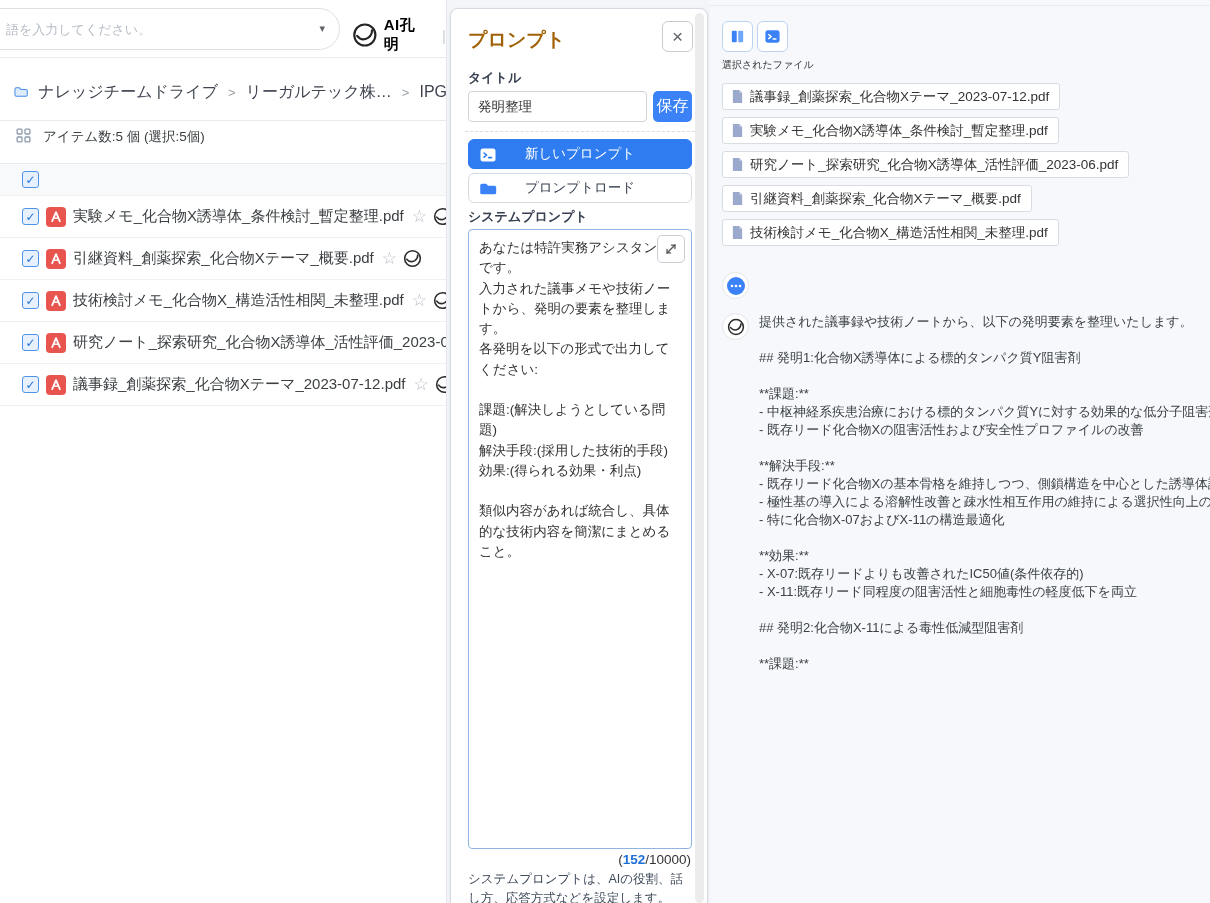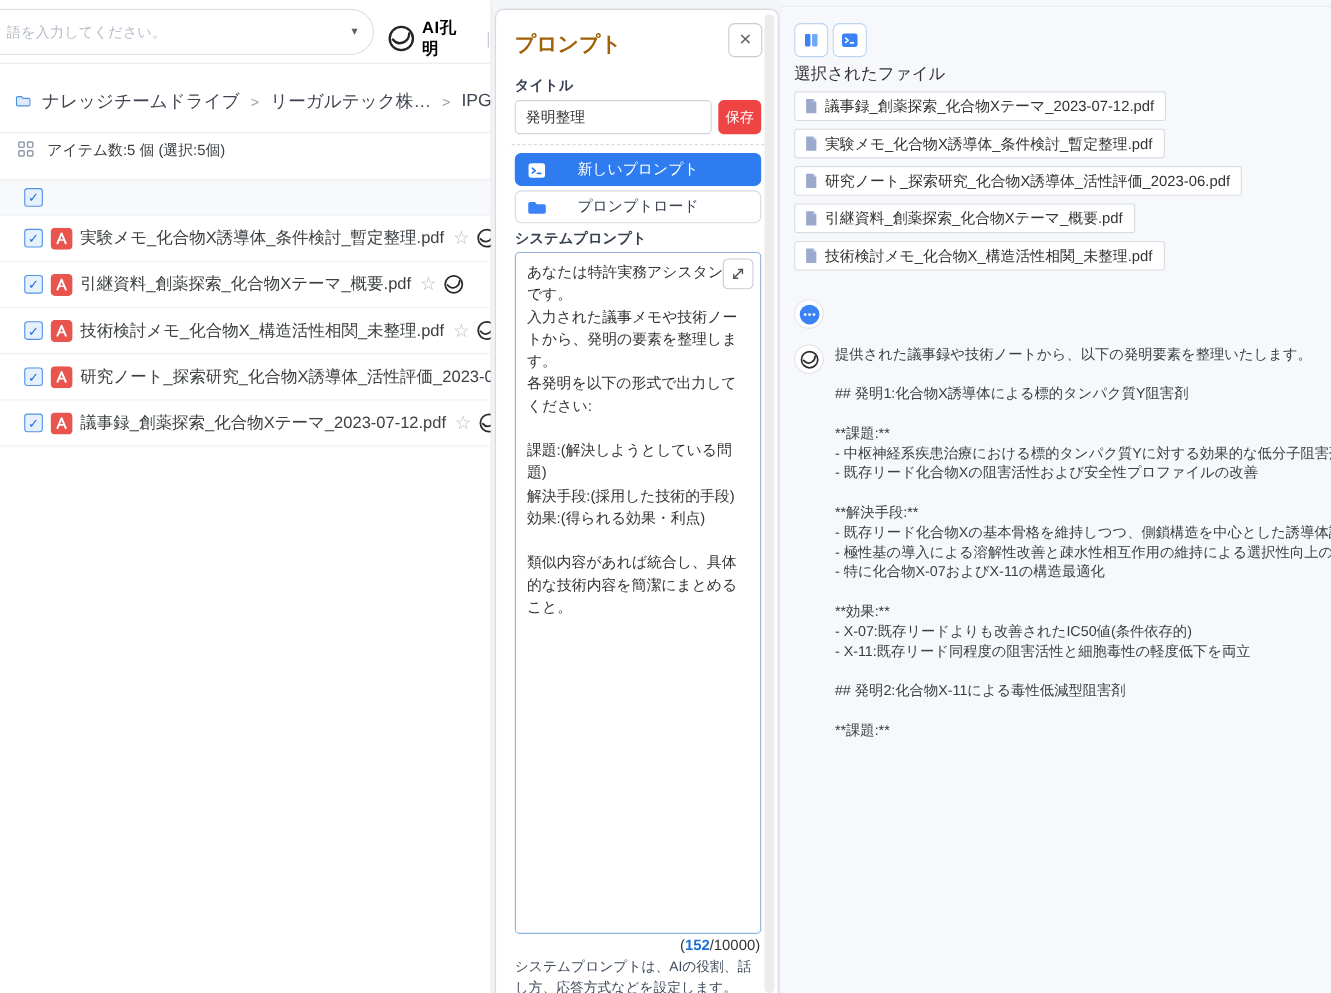--- a/index.html
+++ b/index.html
@@ -43,43 +43,43 @@
     border:1px solid #d5d9e0; border-radius:8px 8px 0 0; box-shadow:0 1px 4px rgba(0,0,0,.06); }
   #card .vscroll { position:absolute; right:3px; top:4px; bottom:4px; width:9px; background:#ececec; border-radius:5px; }
   .card-title { position:absolute; left:17px; top:18px; font-size:19px; font-weight:bold; color:#a16207; }
   .closebtn { position:absolute; right:14px; top:12px; width:31px; height:31px; border:1px solid #c8cdd4;
     border-radius:6px; background:#fff; display:flex; align-items:center; justify-content:center;
     font-size:19px; color:#5f6368; cursor:pointer; }
   .lbl { position:absolute; left:17px; font-size:13px; font-weight:bold; color:#374151; }
   .titlerow { position:absolute; left:17px; top:82px; width:224px; display:flex; gap:6px; }
   .titlerow input { flex:1; height:31px; border:1px solid #cfd4db; border-radius:4px; padding:0 9px;
     font-size:13.5px; color:#333; font-family:inherit; outline:none; min-width:0; }
-  .savebtn { width:39px; height:31px; background:#ef4444; color:#fff; border:none; border-radius:5px;
-    font-size:13px; cursor:pointer; font-family:inherit; flex:none;text-align:center; }
+  .savebtn { width:39px; height:31px; background:#3b82f6; color:#fff; border:none; border-radius:5px;
+    font-size:16px; cursor:pointer; font-family:inherit; flex:none;text-align:center; }
   .dashsep { position:absolute; left:14px; top:122px; width:230px; border-top:1px dashed #d9dde3; }
   .bigbtn { position:absolute; left:17px; width:224px; height:30px; border-radius:6px; display:flex;
     align-items:center; justify-content:center; font-size:13.5px; cursor:pointer; }
   .bigbtn .bicon { position:absolute; left:10px; top:6px; display:inline-flex; }
   #newbtn { top:130px; background:#2e7cf0; color:#fff; border:1px solid #2e7cf0; }
   #loadbtn { top:164px; background:#fff; color:#374151; border:1px solid #d5d9e0; }
   #sysprompt { position:absolute; left:17px; top:220px; width:224px; height:620px; resize:none;
     border:1px solid #8fb4dd; border-radius:4px; padding:8px 10px; font-size:13.5px; line-height:1.5;
     color:#333; font-family:inherit; outline:none; overflow:hidden; }
   .expandbtn { position:absolute; right:22px; top:226px; width:28px; height:28px; background:#fff;
     border:1px solid #c8cdd4; border-radius:5px; display:flex; align-items:center; justify-content:center; cursor:pointer; }
   .charcount { position:absolute; right:16px; top:843px; font-size:13.5px; color:#333; }
   .charcount .cur { color:#1d6fd6; font-weight:bold; }
   .helper { position:absolute; left:17px; top:861px; width:226px; font-size:12.5px; line-height:1.5; color:#3f4a5a; }
 
   
   #right { position:absolute; left:710px; top:0; width:500px; height:903px; background:#f6f8fb; }
   #right .topline { position:absolute; left:0; top:5px; width:500px; height:1px; background:#e7eaef; }
   .iconbtn { position:absolute; top:21px; width:31px; height:31px; background:#fff; border:1px solid #bcd4f0;
     border-radius:6px; display:flex; align-items:center; justify-content:center; cursor:pointer; }
-  .sel-label { position:absolute; left:12px; top:58px; font-size:15px; color:#333; }
+  .sel-label { position:absolute; left:12px; top:58px; font-size:10px; color:#333; }
   .chip { position:absolute; left:12px; height:27px; display:inline-flex; align-items:center; gap:6px;
     background:#fff; border:1px solid #d8dde4; border-radius:3px; padding:0 10px 0 8px; font-size:13.5px;
     color:#333; white-space:nowrap; cursor:pointer; }
   #chat { position:absolute; left:2px; top:262px; width:498px; height:552px; overflow:hidden; padding:10px 0 0 10px; }
   .msg { display:flex; align-items:flex-start; margin-bottom:14px; }
   .avatar { width:27px; height:27px; border-radius:50%; background:#fff; border:1px solid #e3e6ea;
     display:flex; align-items:center; justify-content:center; flex:none; }
   .mtext { margin-left:10px; font-size:13px; line-height:18px; color:#3a3f45; white-space:pre; }
   #bottom { position:absolute; left:0; top:826px; width:500px; height:77px; border-top:1px solid #dbe0e8; }
   .usage { position:absolute; left:12px; top:7px; font-size:13.5px; display:flex; align-items:center; gap:3px; }

